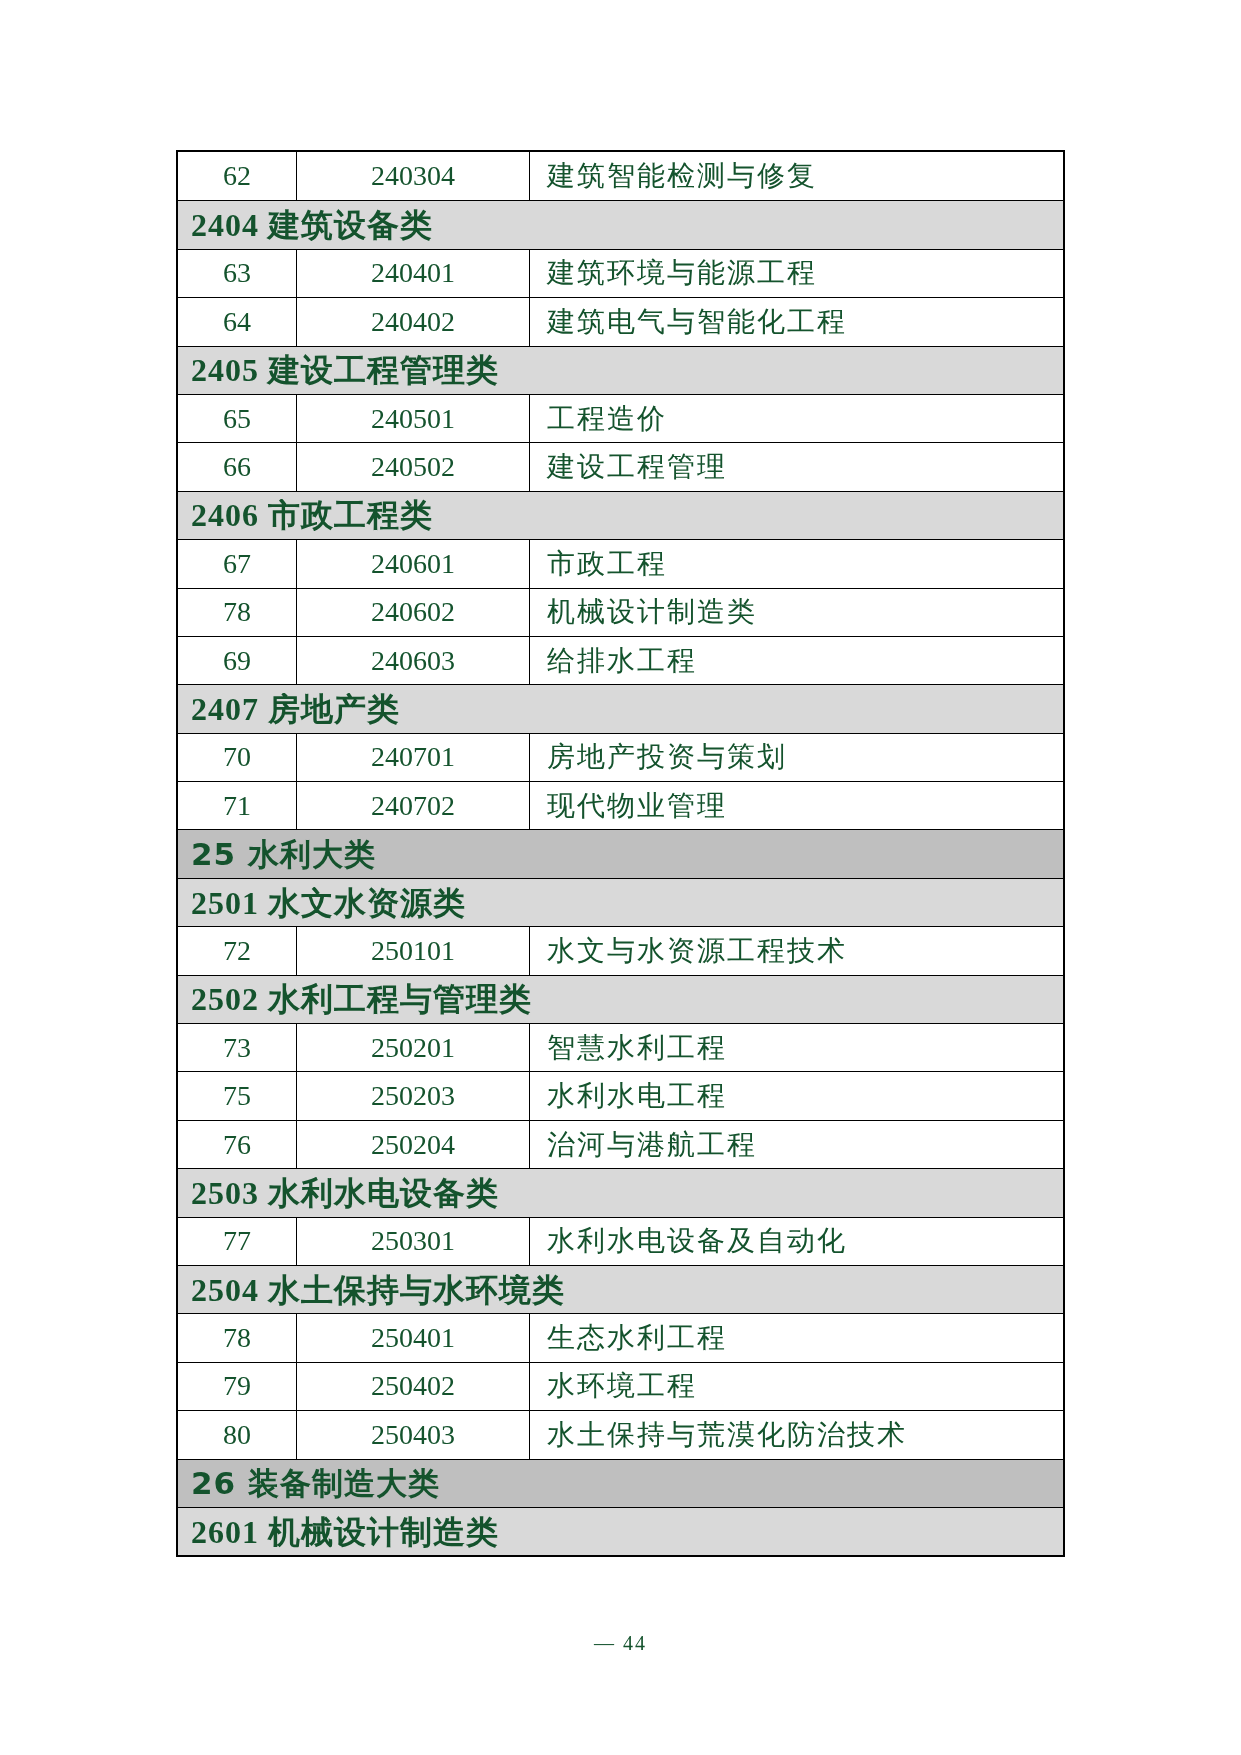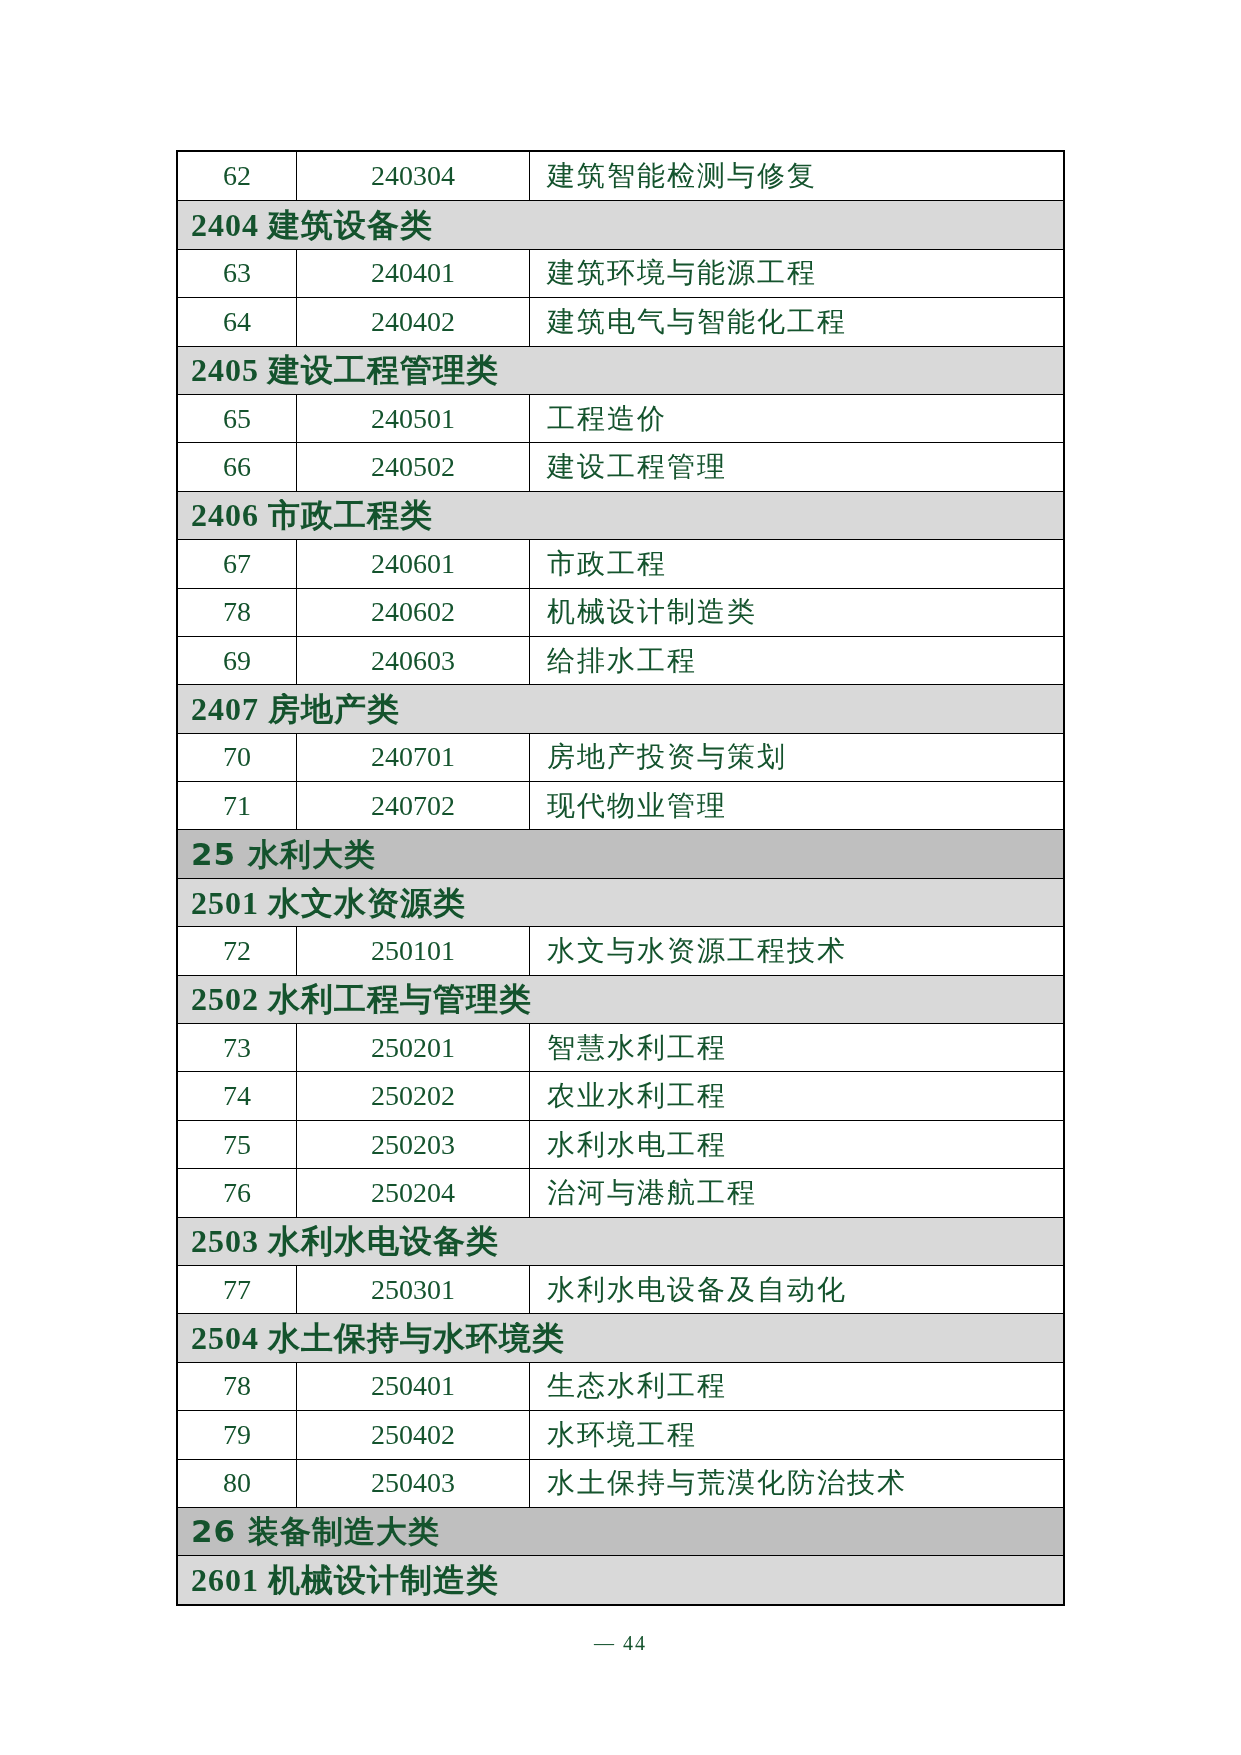--- a/index.html
+++ b/index.html
@@ -151,25 +151,20 @@
       </div>
       <div class="row section">
         <div class="cell label">2502 水利工程与管理类</div>
       </div>
       <div class="row data">
         <div class="cell seq">73</div>
         <div class="cell code">250201</div>
         <div class="cell name">智慧水利工程</div>
       </div>
       <div class="row data">
-        <div class="cell seq">74</div>
-        <div class="cell code">250202</div>
-        <div class="cell name">农业水利工程</div>
-      </div>
-      <div class="row data">
         <div class="cell seq">75</div>
         <div class="cell code">250203</div>
         <div class="cell name">水利水电工程</div>
       </div>
       <div class="row data">
         <div class="cell seq">76</div>
         <div class="cell code">250204</div>
         <div class="cell name">治河与港航工程</div>
       </div>
       <div class="row section">

